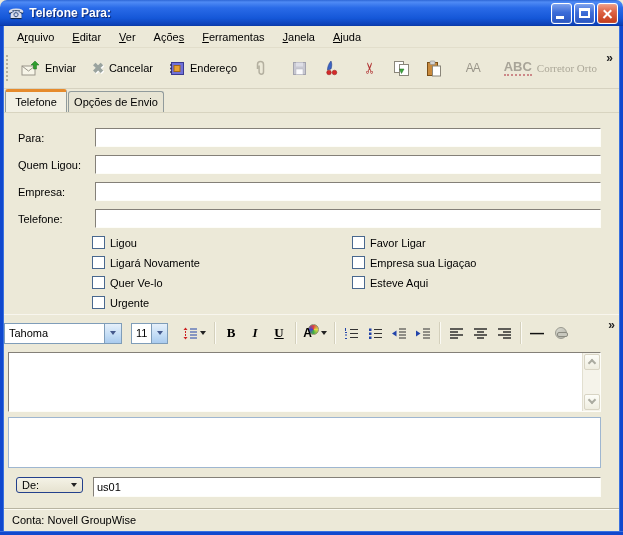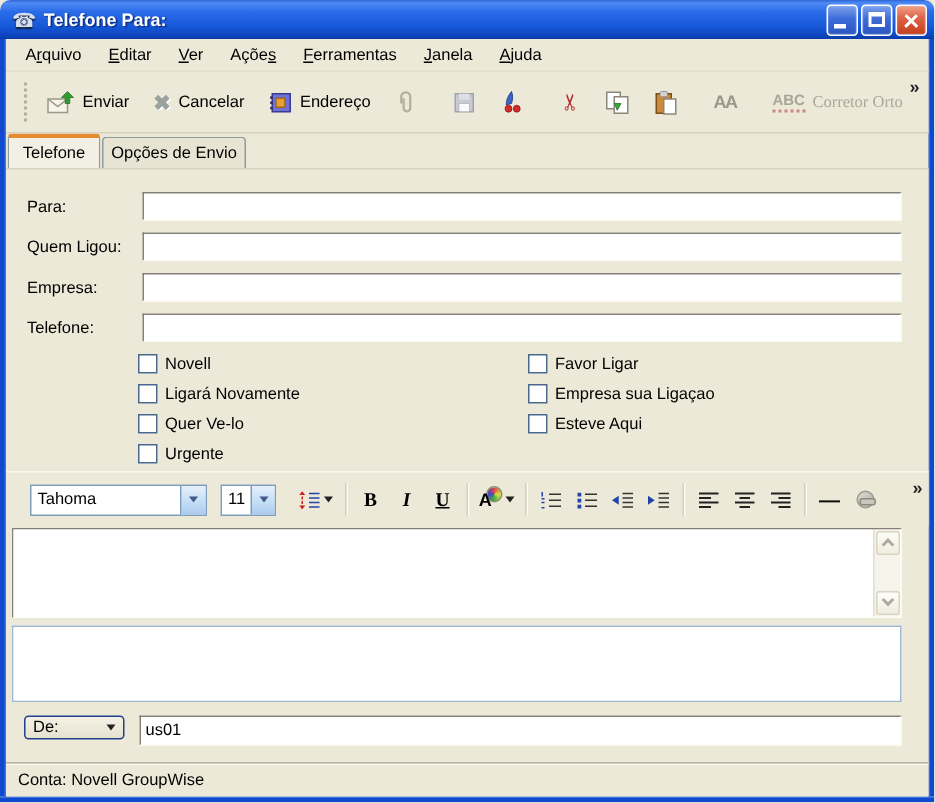--- a/index.html
+++ b/index.html
@@ -29,30 +29,30 @@
   .edge-b { left:0; top:531px; width:623px; height:4px; background:#1048CE; box-shadow:inset 0 1px 0 #3A71E0; }
 
   
   .menubar { left:4px; top:26px; width:615px; height:22px; background:#ECE9D8;
     display:flex; align-items:center; padding-left:4px; border-bottom:1px solid #E2DECB; }
   .menu-item { padding:2px 9px; cursor:default; }
   .menu-item u { text-decoration:underline; }
 
   
   .toolbar { left:4px; top:48px; width:615px; height:41px; background:#ECE9D8;
-    display:flex; align-items:center; border-bottom:1px solid #D6D2C0; padding-left:10px; }
+    display:flex; align-items:center; border-bottom:1px solid #D6D2C0; padding-left:0; }
   .gripper { width:4px; height:26px; margin:0 5px 0 2px; border-left:2px dotted #B4B09E; }
   .tb-btn { display:flex; align-items:center; gap:5px; padding:3px 7px; height:30px; border:1px solid transparent; border-radius:2px; }
   .tb-sep { width:1px; height:26px; background:#D4D0BC; box-shadow:1px 0 0 #FBFAF4; margin:0 4px; }
   .disabled-label { color:#ACA899; }
   .spell-clip { width:80px; overflow:hidden; white-space:nowrap;font-family:Liberation Serif, serif; }
   .glyph-x { font-size:14px; font-weight:bold; color:#9AA39E; text-shadow:1px 1px 0 #fff; }
   .glyph-cut { font-size:15px; color:#B03030; display:inline-block; transform:rotate(270deg); }
-  .glyph-font { font-size:12px; font-weight:bold; color:#9A968A; letter-spacing:-1px; }
-  .glyph-abc { font-size:10px; font-weight:bold; color:#A8A498; border-bottom:2px dotted #C88; line-height:1.1; }
+  .glyph-font { font-size:12px; font-weight:normal; color:#9A968A; letter-spacing:-1px; }
+  .glyph-abc { font-size:13px; font-weight:bold; color:#A8A498; border-bottom:2px dotted #C88; line-height:1.1; }
   .more-btn { position:absolute; right:6px; top:3px; font-weight:bold; color:#222; font-size:12px; }
 
   
   .tab { border:1px solid #919B9C; border-bottom:none; border-radius:3px 3px 0 0; display:flex; align-items:center; justify-content:center; }
   .tab-active { left:5px; top:89px; width:62px; height:23px; background:#F2F0E4; z-index:3;
     border-top:3px solid #E68B2C; font-size:11px; }
   .tab-inactive { left:68px; top:91px; width:96px; height:21px; background:#E7E4D3; z-index:2; }
   .tabline { left:4px; top:112px; width:615px; height:1px; background:#D8D4C0; }
   .panel { left:4px; top:112px; width:615px; height:396px; background:#ECE9D8; }
 
@@ -61,21 +61,21 @@
   .fld-input { position:absolute; left:95px; width:506px; height:19px; background:#fff;
     border:1px solid #848078; border-bottom-color:#FDFDF8; border-right-color:#FDFDF8;
     font-family:"Liberation Sans",sans-serif; font-size:11px; padding:2px 3px; outline:none; }
 
   
   .cbx { position:absolute; width:13px; height:13px; background:#fff; border:1px solid #49688E; }
   .cbx-label { position:absolute; }
 
   
   .fmtbar { left:4px; top:314px; width:615px; height:37px; background:#ECE9D8; display:flex; align-items:center;
-    padding-left:16px; border-top:1px solid #F8F6EE; }
+    border-top:1px solid #F8F6EE; }
   .combo { height:21px; background:#fff; border:1px solid #7F9DB9; display:flex; align-items:center; }
   .combo-text { flex:1; padding:0 4px; }
   .combo-arrow { width:17px; height:19px; background:linear-gradient(180deg,#E6F0FB 0%,#C2DCF5 60%,#AACBEE 100%);
     border-left:1px solid #7F9DB9; display:flex; align-items:center; justify-content:center; }
   .tri-down { width:0; height:0; border-left:3.5px solid transparent; border-right:3.5px solid transparent; border-top:4.5px solid #44598C; }
   .fmt-btn { display:flex; align-items:center; justify-content:center; min-width:24px; height:24px; gap:2px; }
   .fmt-sep { width:1px; height:22px; background:#D4D0BC; box-shadow:1px 0 0 #FBFAF4; margin:0 4px; }
   .glyph-b { font-weight:bold; font-size:13px; font-family:"Liberation Serif",serif; }
   .glyph-i { font-style:italic; font-weight:bold; font-size:13px; font-family:"Liberation Serif",serif; }
   .glyph-u { text-decoration:underline; font-weight:bold; font-size:13px; font-family:"Liberation Serif",serif; }
@@ -258,21 +258,21 @@
   <span class="fld-label" style="top:159px">Quem Ligou:</span>
   <input class="fld-input" style="top: 155px;" type="text" value="">
 
   <span class="fld-label" style="top:186px">Empresa:</span>
   <input class="fld-input" style="top: 182px;" type="text" value="">
 
   <span class="fld-label" style="top:213px">Telefone:</span>
   <input class="fld-input" style="top: 209px;" type="text" value="">
 
   <span class="cbx" style="left:92px;top:236px"></span>
-  <span class="cbx-label" style="left:110px;top:237px">Novell</span>
+  <span class="cbx-label" style="left:110px;top:237px">Ligou</span>
 
   <span class="cbx" style="left:92px;top:256px"></span>
   <span class="cbx-label" style="left:110px;top:257px">Ligará Novamente</span>
 
   <span class="cbx" style="left:92px;top:276px"></span>
   <span class="cbx-label" style="left:110px;top:277px">Quer Ve-lo</span>
 
   <span class="cbx" style="left:92px;top:296px"></span>
   <span class="cbx-label" style="left:110px;top:297px">Urgente</span>
 

